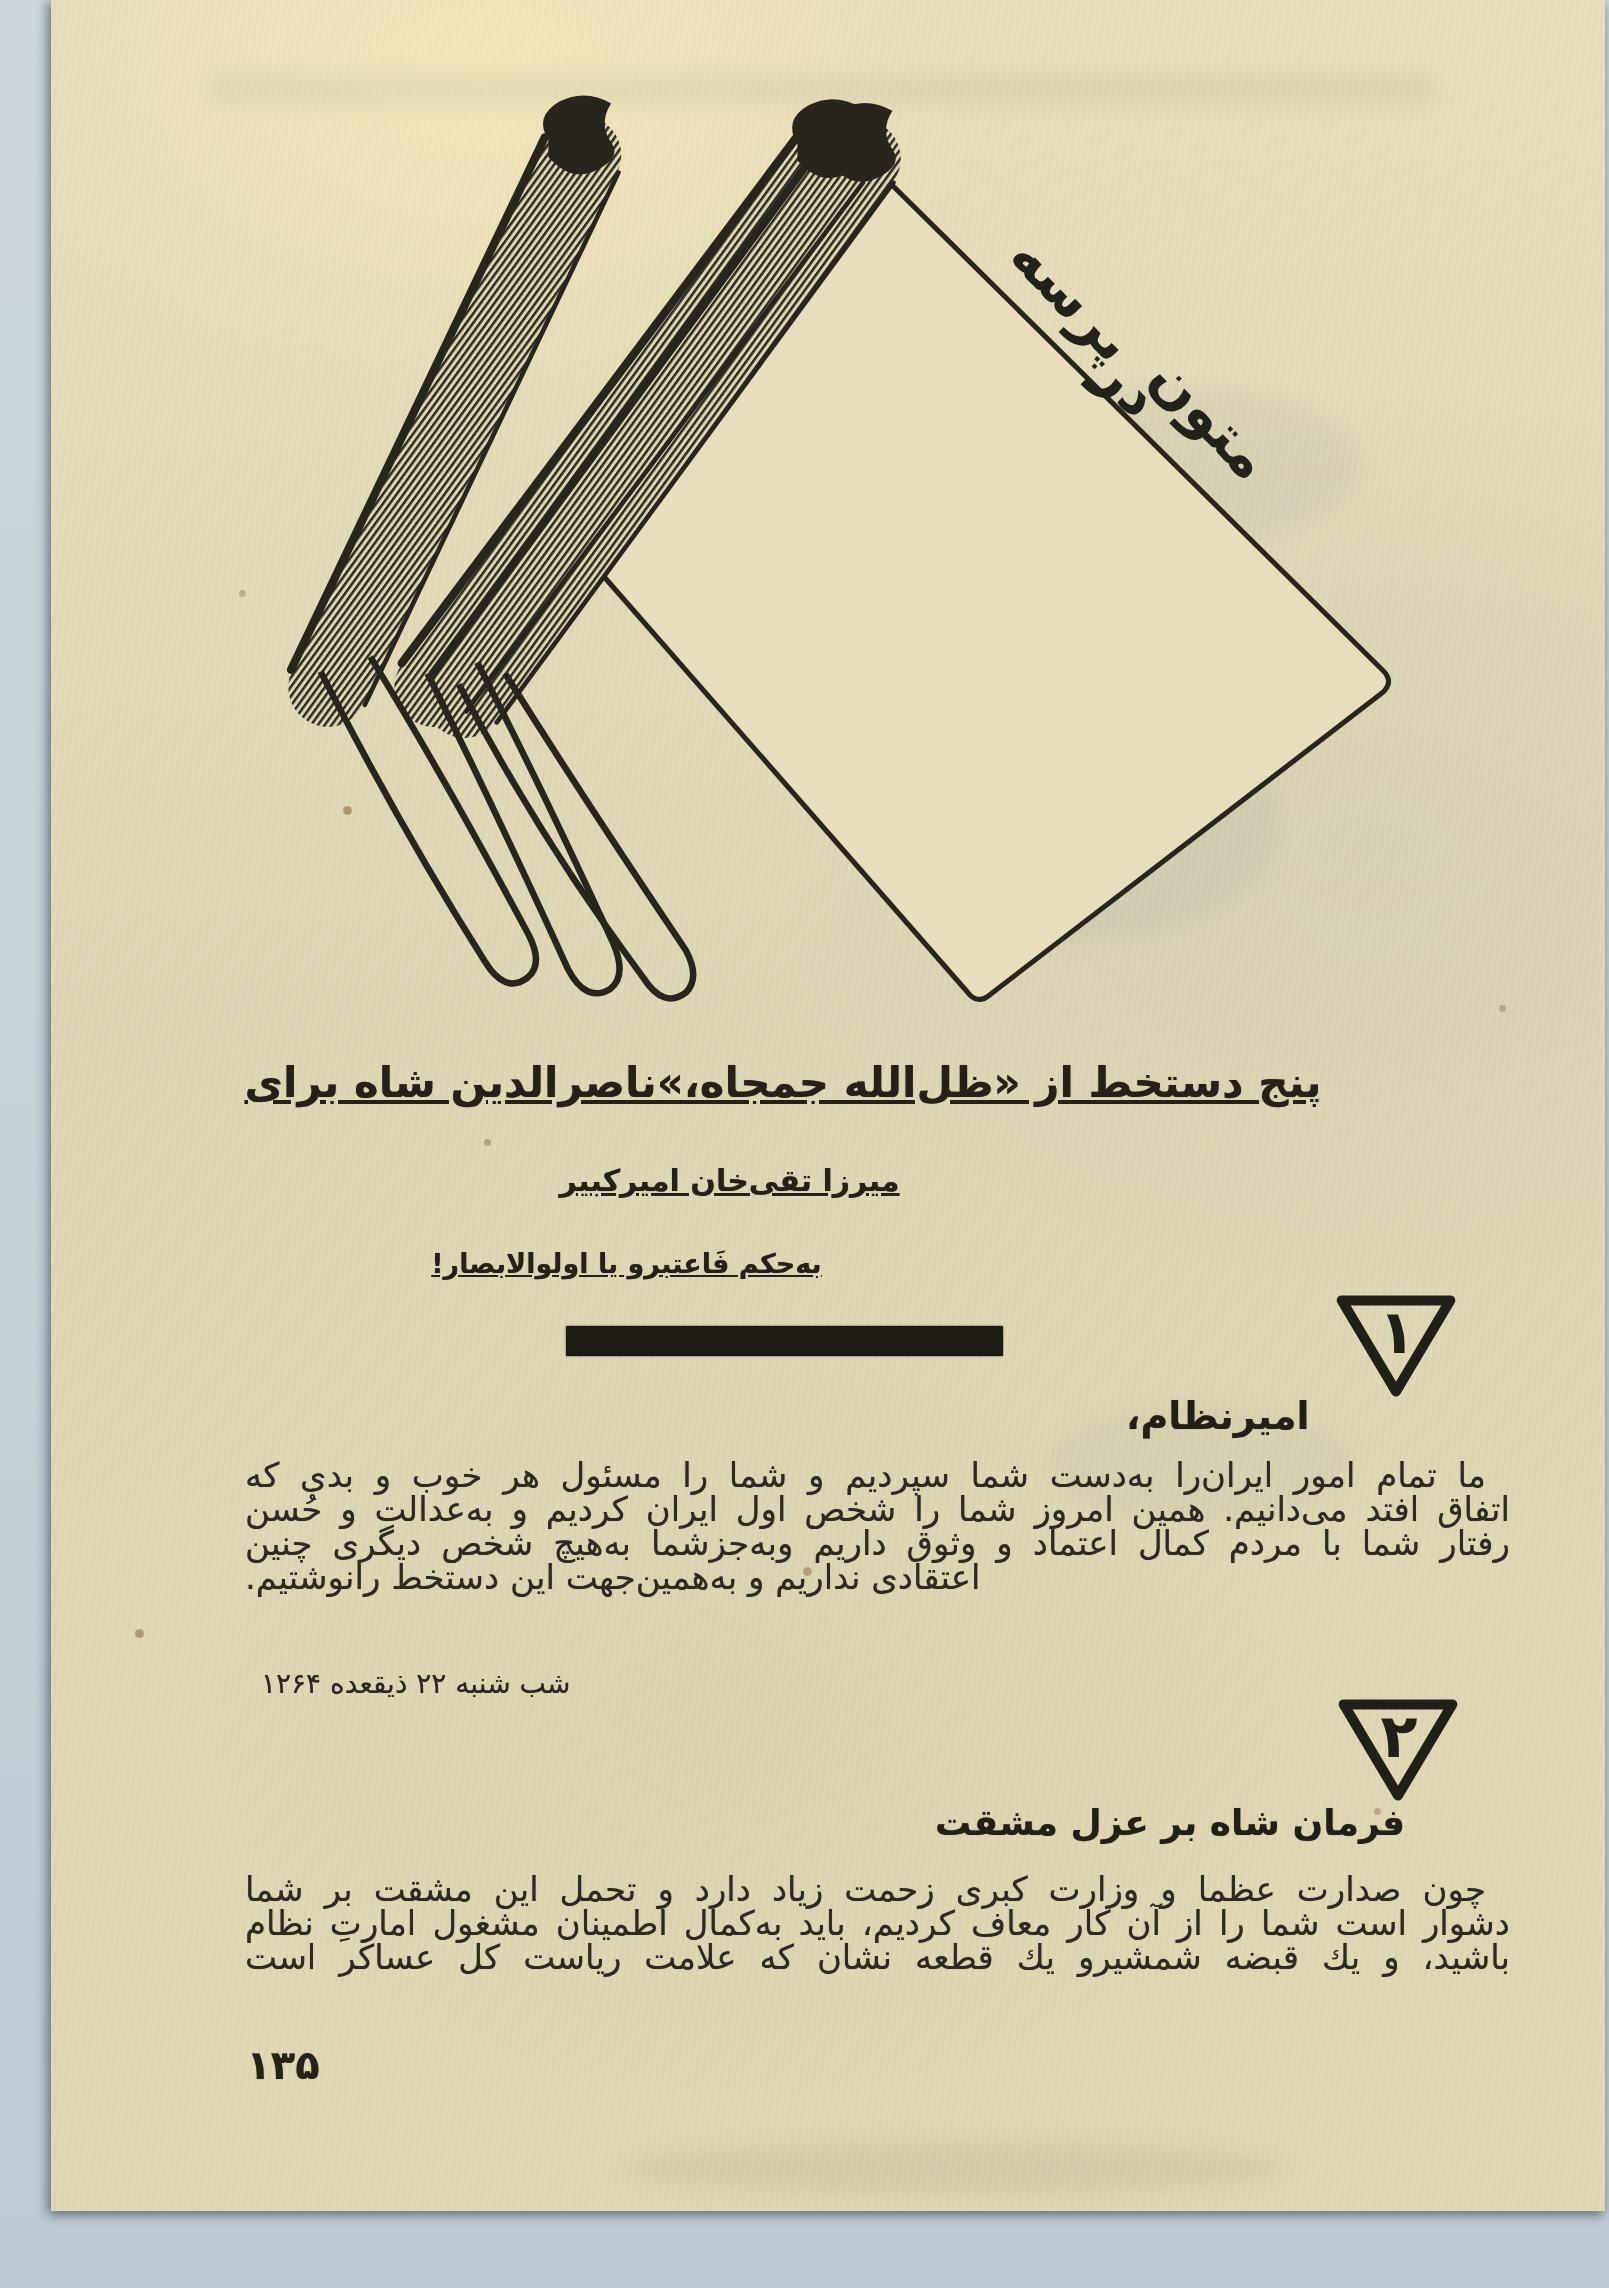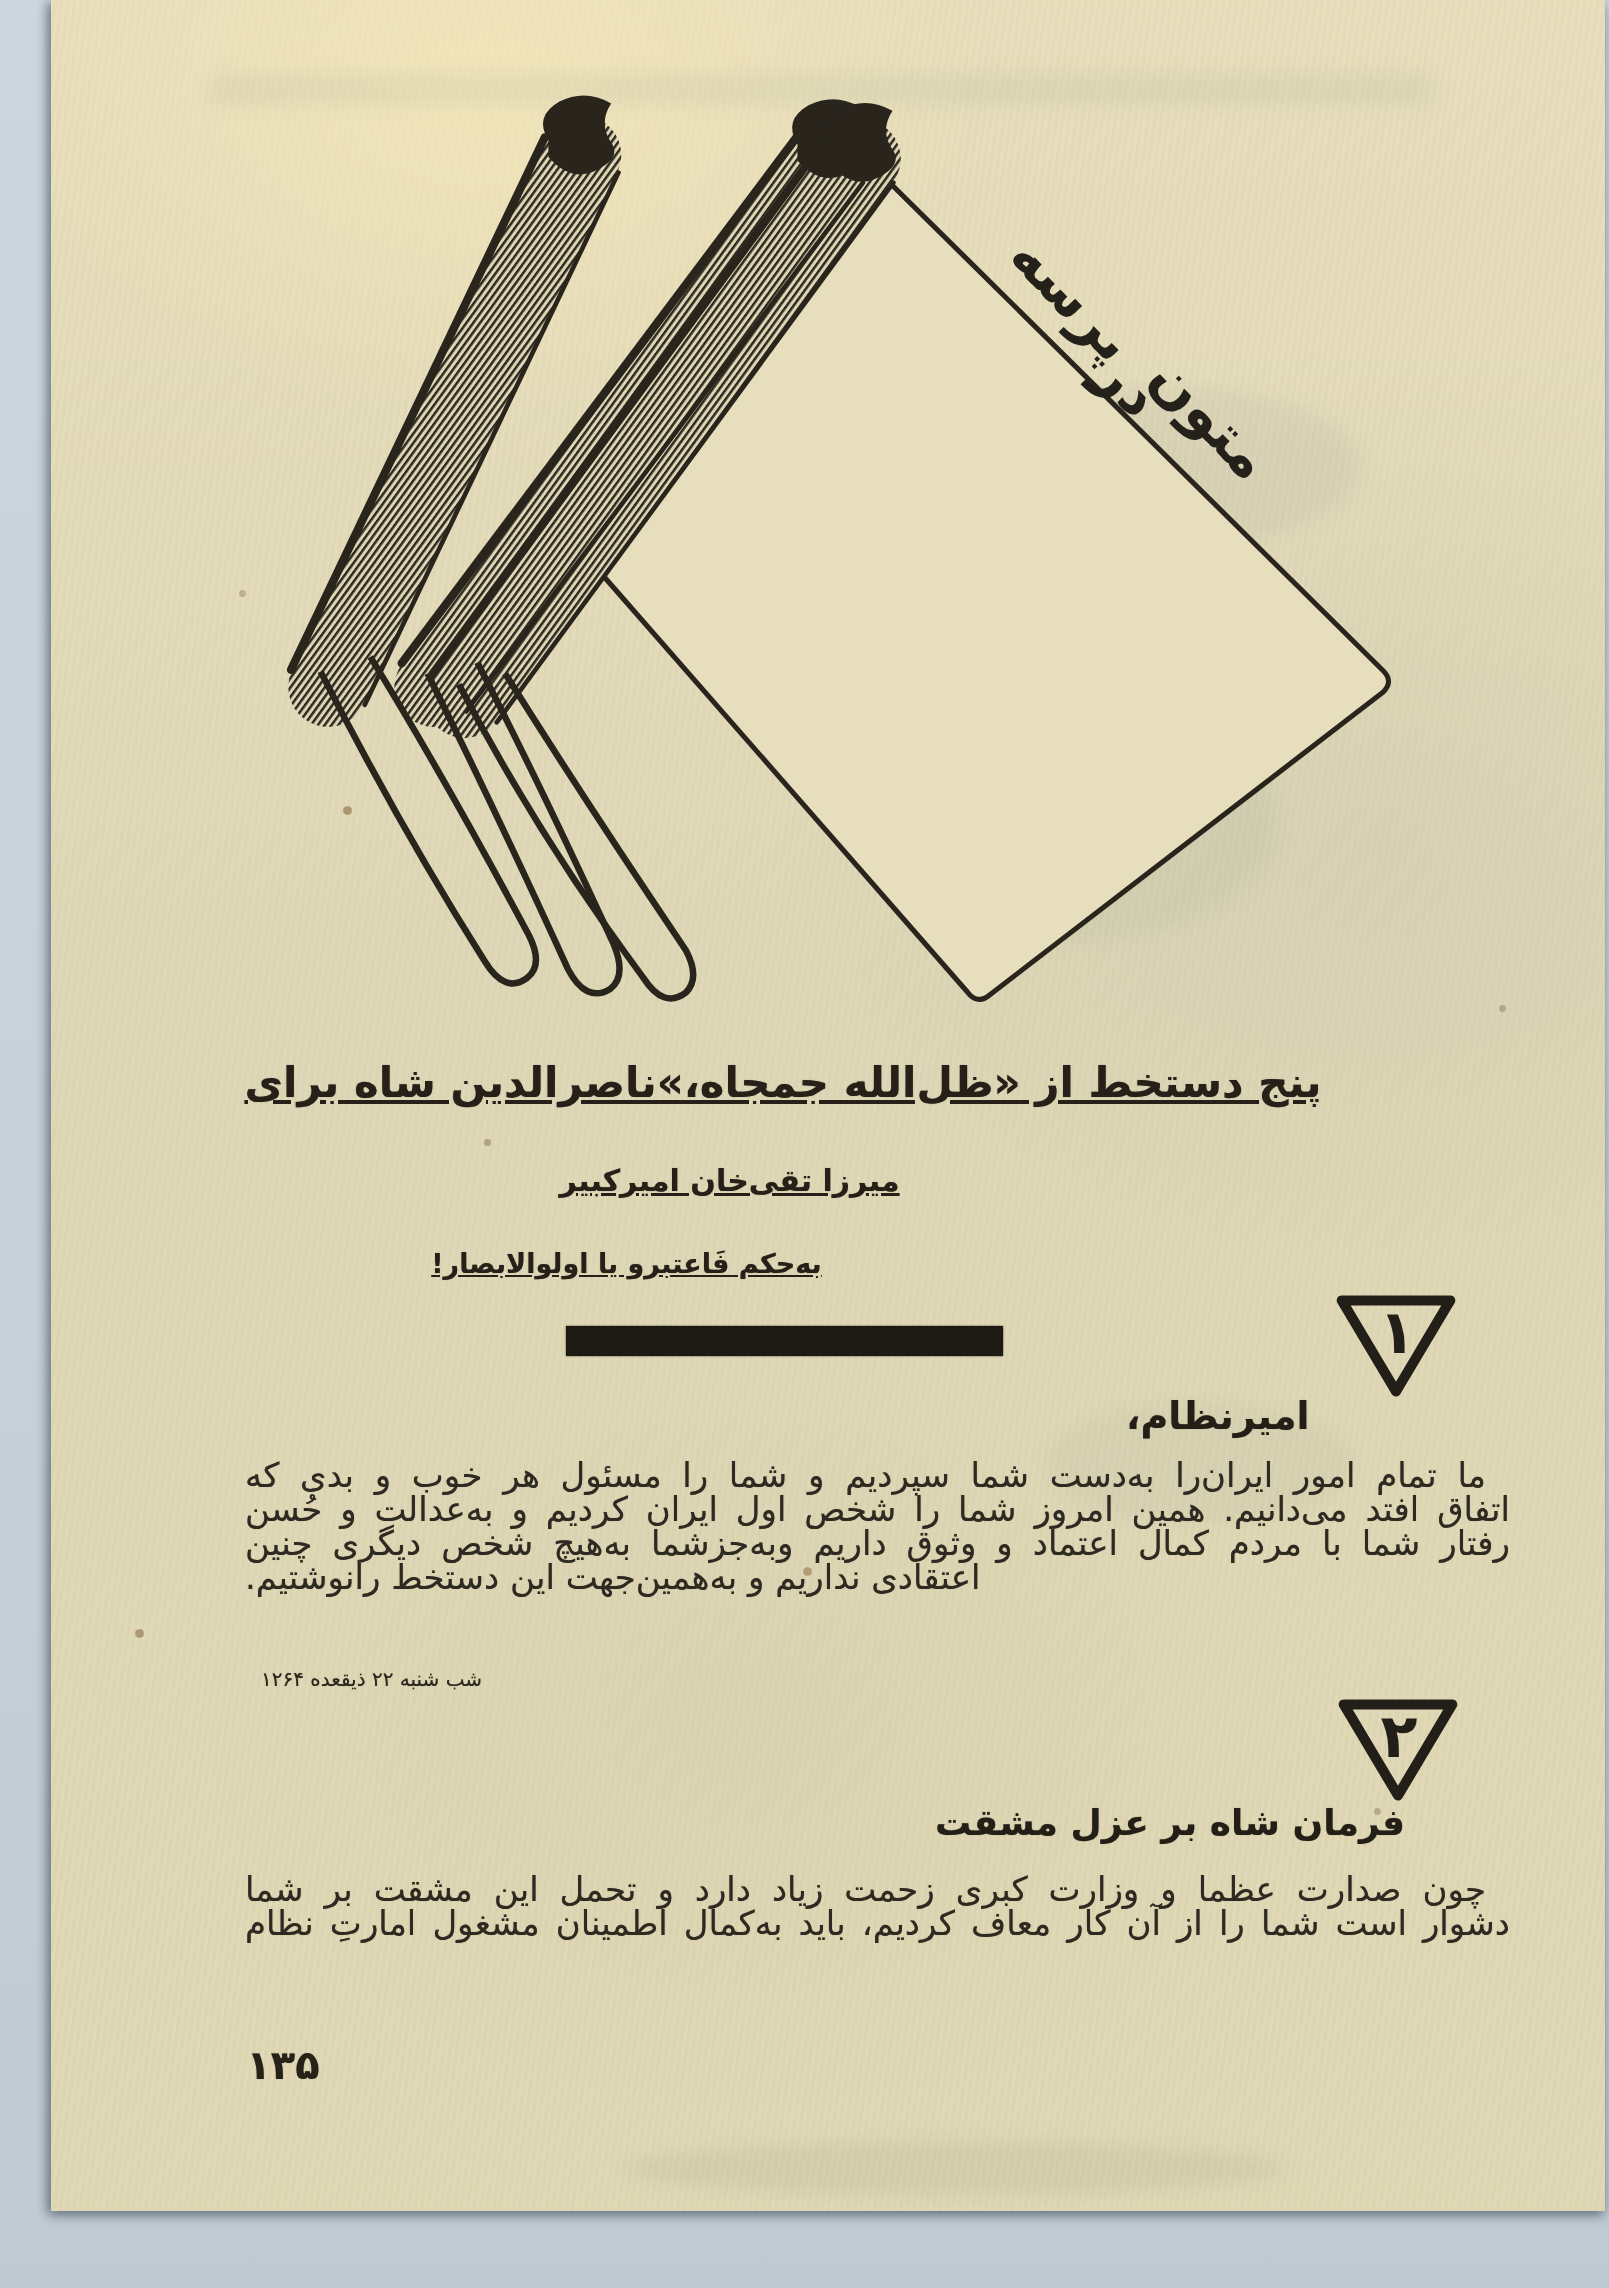--- a/index.html
+++ b/index.html
@@ -48,21 +48,21 @@
   .h1{left:1043px;top:1394px;width:371px;font-size:38px;margin-left:32px;}
   .h2{left:978px;top:1802px;width:376px;font-size:36px;}
   .para{position:absolute;left:154px;width:1265px;color:#2e2a21;font-size:34px;
     text-shadow:0 0 0.7px rgba(46,42,33,.6);margin-left:40px;}
   .p1{top:1445px;line-height:61px;}
   .p2{top:1861px;line-height:57px;}
   .ln{white-space:nowrap;}
   .just{text-align:justify;text-align-last:justify;white-space:normal;height:1em;overflow:visible;}
   .indent{padding-right:24px;}
   .short{text-align:left;}
-  .date{position:absolute;left:210px;top:1667px;width:351px;font-size:20px;color:#2b271f;
+  .date{position:absolute;left:210px;top:1667px;width:351px;font-size:28px;color:#2b271f;
     direction:rtl;text-align:left;white-space:nowrap;text-shadow:0 0 0.7px rgba(43,39,31,.6);}
   .pagenum{position:absolute;left:181px;top:2042px;width:102px;font-size:40px;font-weight:bold;
     color:#262218;text-align:center;text-shadow:0 0 0.9px rgba(38,34,24,.6);}
 </style>
 </head>
 <body>
 
 <div class="stage">
   <div class="paper">
 
@@ -133,18 +133,19 @@
     <div class="date">شب شنبه ۲۲ ذیقعده ۱۲۶۴</div>
 
     <svg class="tri tri2" viewBox="0 0 130 112">
       <polygon points="6,7 124,7 65,106" fill="none" stroke="#221f18" stroke-width="11" stroke-linejoin="round"></polygon>
       <text x="66" y="64" text-anchor="middle">۲</text>
     </svg>
     <div class="sec-head h2">فرمان شاه بر عزل مشقت</div>
     <div class="para p2">
       <div class="ln just indent">چون صدارت عظما و وزارت کبری زحمت زیاد دارد و تحمل این مشقت بر شما</div>
       <div class="ln just">دشوار است شما را از آن کار معاف کردیم، باید به‌کمال اطمینان مشغول امارتِ نظام</div>
+      <div class="ln just">باشید، و یك قبضه شمشیرو یك قطعه نشان که علامت ریاست کل عساکر است</div>
     </div>
 
     <div class="pagenum">۱۳۵</div>
   </div>
 </div>
 
 
 </body></html>

